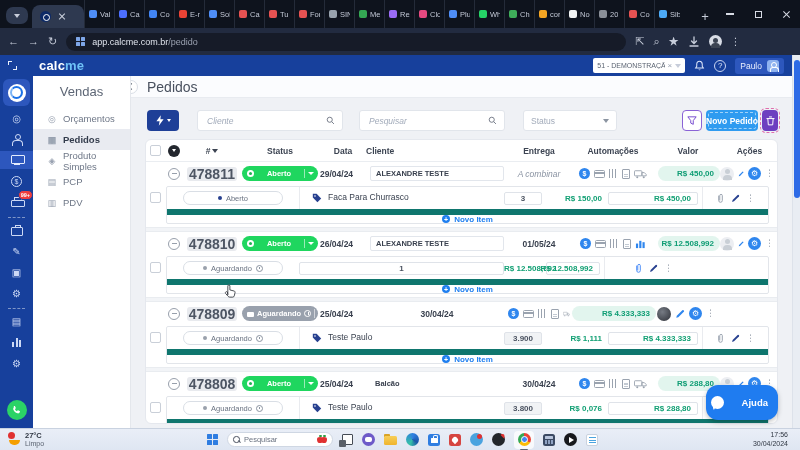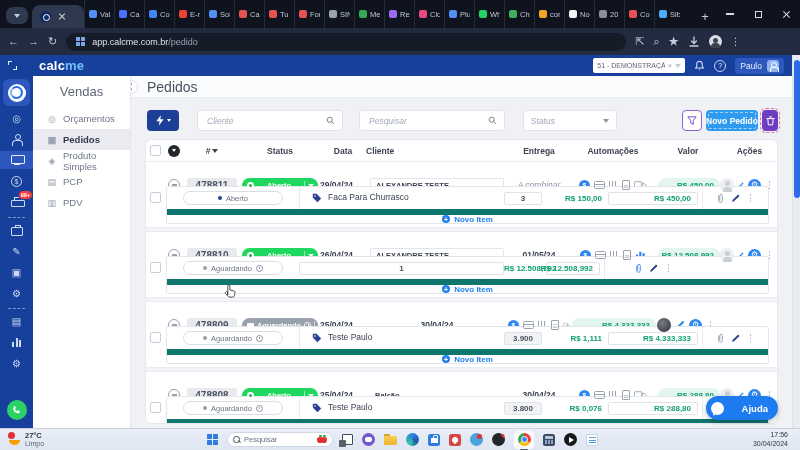--- a/index.html
+++ b/index.html
@@ -158,21 +158,21 @@
   .hc{display:flex;align-items:center;justify-content:center;gap:2px;}
   .hc.left{justify-content:flex-start;}
   .checkbox{width:11px;height:11px;border:1px solid #c9cfd8;border-radius:2px;background:#fff;display:block;margin:0 auto;}
   .hdrcircle{width:12px;height:12px;border-radius:50%;background:#23272e;display:flex;align-items:center;justify-content:center;margin:0 auto;}
   .hdrcircle::after{content:"";width:0;height:0;border-left:2.5px solid transparent;border-right:2.5px solid transparent;border-top:3px solid #fff;}
   .sortdn{width:0;height:0;border-left:3px solid transparent;border-right:3px solid transparent;border-top:4px solid #3c4452;}
 
   .orow{height:23px;}
   .expander{width:12px;height:12px;border-radius:50%;border:1px solid #98a0ac;display:flex;align-items:center;justify-content:center;margin:0 auto;}
   .expander::after{content:"";width:5px;height:1.2px;background:#98a0ac;}
-  .numpill{display:block;margin:16px 3px;height:14px;background:#e8eaee;border-radius:3px;font-size:10px;font-weight:bold;
+  .numpill{display:block;margin:4px 3px;height:14px;background:#e8eaee;border-radius:3px;font-size:14px;font-weight:bold;
     color:#4d5563;display:flex;align-items:center;justify-content:center;}
   .spill{height:15px;width:76px;border-radius:8px;display:flex;align-items:center;padding:0 4px 0 5px;gap:3px;
     color:#fff;font-size:7.5px;font-weight:bold;margin:0 auto;}
   .spill.green{background:#1fd65f;}
   .spill.gray{background:#99a1ad;}
   .sic{width:7px;height:7px;border-radius:50%;background:#fff;position:relative;flex:none;}
   .sic::after{content:"";position:absolute;left:2px;top:2px;width:3px;height:3px;border-radius:50%;background:#1fb354;}
   .spill.gray .sic{border-radius:1px;height:5px;margin-top:1px;}
   .spill.gray .sic::after{display:none;}
   .slabel{flex:1;text-align:center;white-space:nowrap;}
@@ -241,21 +241,21 @@
   .plus{width:8px;height:8px;border-radius:50%;background:#1f7ff0;color:#fff;font-size:7px;line-height:1;
     display:flex;align-items:center;justify-content:center;flex:none;}
   .plus::before{content:"+";}
   .gap{height:5px;background:#f2f4f7;border-top:1px solid #e9ecf0;border-bottom:1px solid #e9ecf0;}
 
   
   .scrolltrack{position:absolute;top:55px;right:0;width:8px;bottom:22px;background:#e9edf3;border-left:1px solid #dde2ea;}
   .scrollthumb{position:absolute;top:5px;left:1px;width:6px;height:138px;border-radius:3px;background:#2e6be6;}
 
   
-  .helpbtn{position:absolute;right:22px;bottom:30px;height:24px;padding:0 10px 0 5px;border-radius:12px;background:#1f7cf0;
+  .helpbtn{position:absolute;right:22px;bottom:30px;height:35px;padding:0 10px 0 5px;border-radius:12px;background:#1f7cf0;
     display:flex;align-items:center;gap:18px;box-shadow:0 2px 5px rgba(0,0,0,.25);}
   .helpbtn .bub{width:13px;height:13px;border-radius:50%;background:#fff;position:relative;flex:none;}
   .helpbtn .bub::after{content:"";position:absolute;left:2px;bottom:-1px;width:4px;height:4px;background:#fff;
     clip-path:polygon(0 0,100% 0,0 100%);transform:rotate(-15deg);}
   .helpbtn .hlabel{color:#fff;font-size:9.5px;font-weight:bold;}
 
   
   .cursor{position:absolute;left:222px;top:282px;width:15px;height:16px;pointer-events:none;z-index:50;}
 
   

